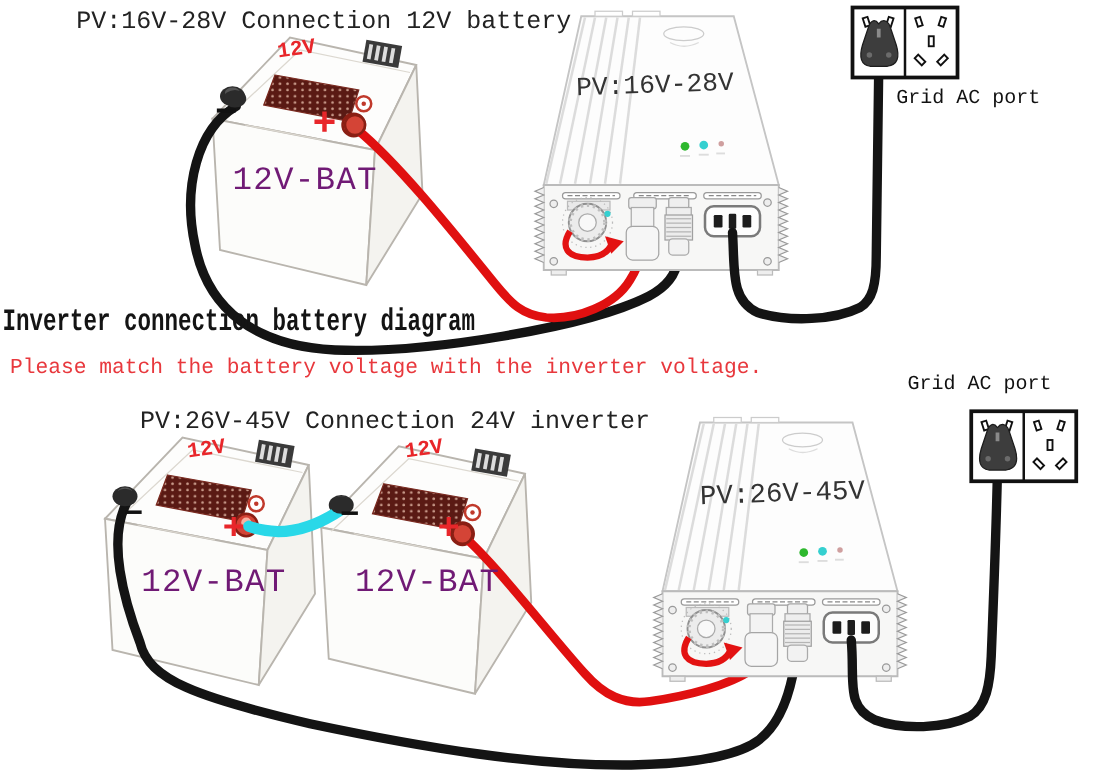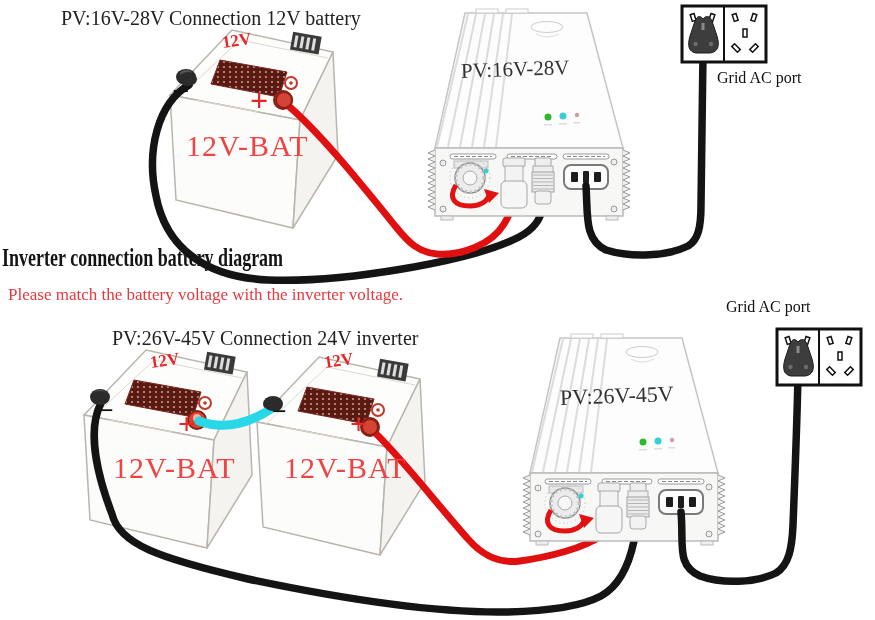--- a/index.html
+++ b/index.html
@@ -1,23 +1,23 @@
 <!DOCTYPE html>
 <html style="--black-cable: #141414; --red-cable: #e01010; --cyan-cable: #29d8e8; --label-red: #e8262a; --warning-red: #e8383d; --led-green: #2eb82e; --led-cyan: #35d0d0;"><head>
 <meta charset="utf-8">
 <style>
   html,body{margin:0;padding:0;background:#fff;}
   #stage{position:relative;width:875px;height:620px;background:#ffffff;overflow:hidden;
-         font-family:Liberation Serif, serif;}
+         font-family:Liberation Mono, monospace;}
   #art{position:absolute;left:0;top:0;}
   .lbl{position:absolute;white-space:nowrap;line-height:1;color:#1b1b1b;}
   .title{font-size:20px;color:#222;}
   .pv-label{font-size:21px;color:#333;transform:rotate(-2deg);}
   .grid-label{font-size:16px;color:#111;}
-  .bat-name{font-size:30px;letter-spacing:1px;color:#ef4444;}
+  .bat-name{font-size:26px;letter-spacing:1px;color:#701a75;}
   .bat-volt{font-size:17px;font-weight:bold;color:var(--label-red,#e8262a);transform:rotate(-8deg);}
   .minus{font-size:30px;font-weight:bold;color:#111;}
   .plus{font-size:32px;font-weight:bold;color:var(--label-red,#e8262a);}
   .heading{font-size:25px;font-weight:bold;color:#141414;transform:scaleX(.72);transform-origin:left top;}
   .warning{font-size:17px;color:var(--warning-red,#e8383d);}
   .cable{fill:none;stroke-linecap:round;stroke-linejoin:round;}
   .cable-black{stroke:var(--black-cable,#141414);stroke-width:7.5px;}
   .cable-red{stroke:var(--red-cable,#e01010);stroke-width:7px;}
   .cable-cyan{stroke:var(--cyan-cable,#29d8e8);stroke-width:9px;}
 </style>

